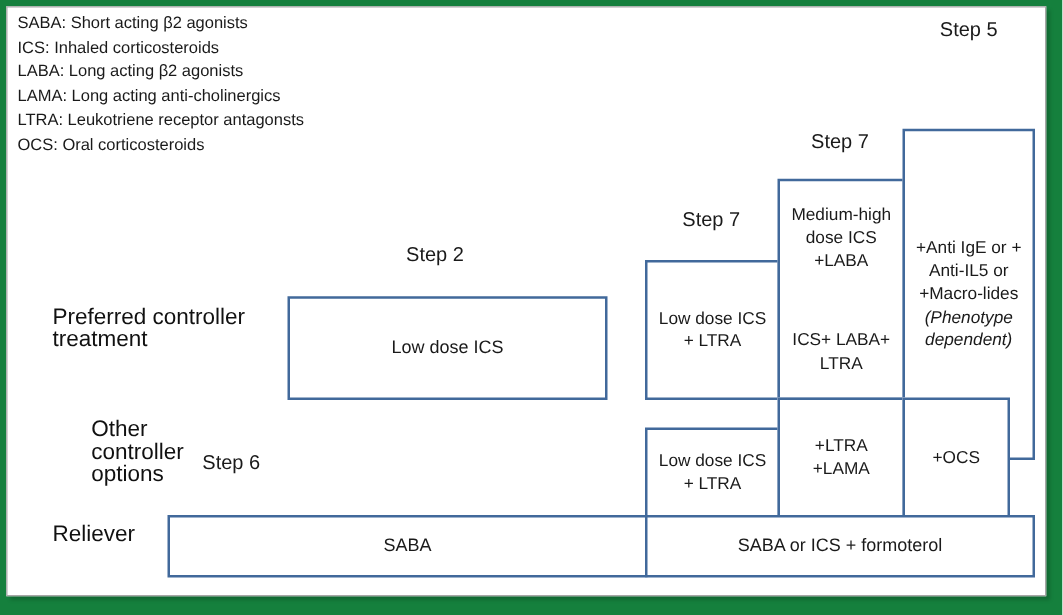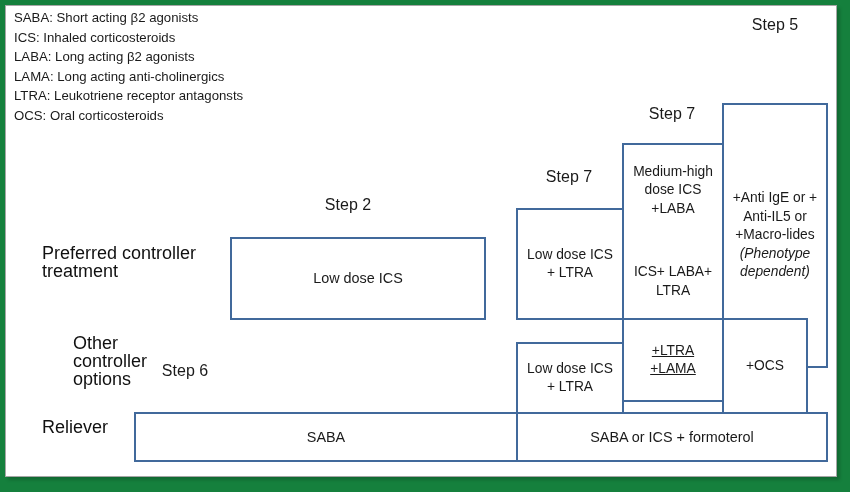--- a/index.html
+++ b/index.html
@@ -83,21 +83,21 @@
   
   #cell-preferred-step2{left:230px;top:237px;width:256px;height:83px;}
   #cell-preferred-step3{left:516px;top:208px;width:108px;height:112px;}
   #cell-preferred-step4{left:622px;top:143px;width:102px;height:177px;
                         flex-direction:column;justify-content:space-around;}
   #cell-preferred-step5{left:722px;top:55px;width:106px;height:265px;margin-top:48px;}
 
   
   #cell-other-step2{left:230px;top:318px;width:288px;height:96px;}
   #cell-other-step3{left:516px;top:318px;width:108px;height:72px;margin-top:24px;}
-  #cell-other-step4{left:622px;top:318px;width:102px;height:84px;text-decoration:underline;}
+  #cell-other-step4{left:622px;top:318px;width:102px;height:96px;}
   #cell-other-step5{left:722px;top:318px;width:86px;height:96px;}
 
   
   #cell-reliever-left{left:134px;top:412px;width:384px;height:50px;}
   #cell-reliever-right{left:516px;top:412px;width:312px;height:50px;}
 
   .sub-block{display:block;width:100%;}
   .sub-block + .sub-block{margin-top:14px;}
   .phenotype{font-style:italic;display:block;}
 </style>

